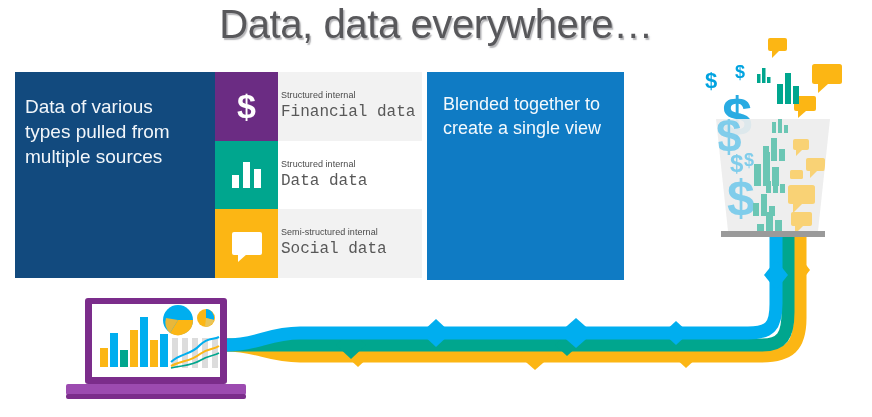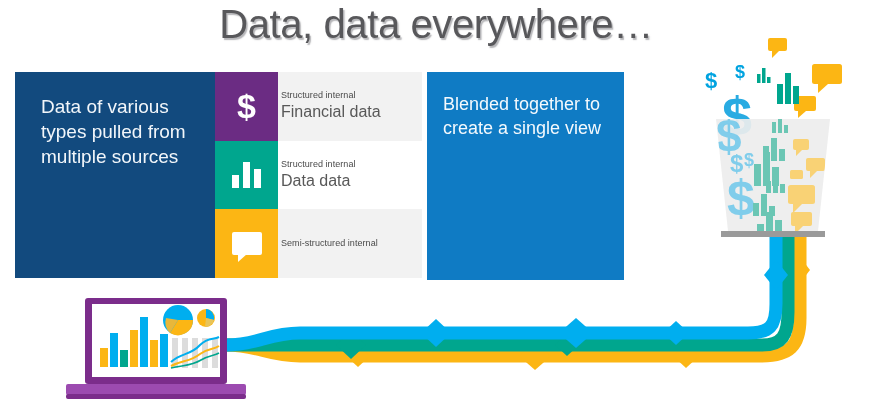--- a/index.html
+++ b/index.html
@@ -42,21 +42,21 @@
 
   
   .panel-sources {
     position: absolute;
     left: 15px;
     top: 72px;
     width: 200px;
     height: 206px;
     background: #124A7E;
     box-sizing: border-box;
-    padding: 22px 20px 0 26px;
+    padding: 22px 20px 0 10px;
   }
   .panel-sources .panel-text {
     color: #f2f6fa;
     font-size: 19px;
     line-height: 25px;
     font-weight: 300;
     font-family: "Liberation Sans", sans-serif;
   }
 
   
@@ -101,21 +101,21 @@
     color: #4a4a4a;
     line-height: 11px;
     font-family: "Liberation Sans", sans-serif;
     letter-spacing: 0.05px;
   }
   .tile-title {
     font-size: 16px;
     color: #585858;
     line-height: 20px;
     font-weight: 300;
-    font-family: Liberation Sans, sans-serif;
+    font-family: Liberation Mono, monospace;
     margin-top: 1px;
   }
 
   
   .glyph-dollar {
     color: #ffffff;
     font-size: 34px;
     font-weight: 700;
     line-height: 34px;
     font-family: "Liberation Sans", sans-serif;
@@ -218,20 +218,21 @@
         <div class="tile-title">Data data</div>
       </div>
     </div>
 
     <div class="tile-row alt">
       <div class="tile-icon amber">
         <span class="glyph-bubble"></span>
       </div>
       <div class="tile-labels">
         <div class="tile-kicker">Semi-structured internal</div>
+        <div class="tile-title">Social data</div>
       </div>
     </div>
 
   </div>
 
   <div class="panel-blend">
     <div class="panel-text">Blended together to create a single view</div>
   </div>
 
   <svg class="art" viewBox="0 0 872 417">

